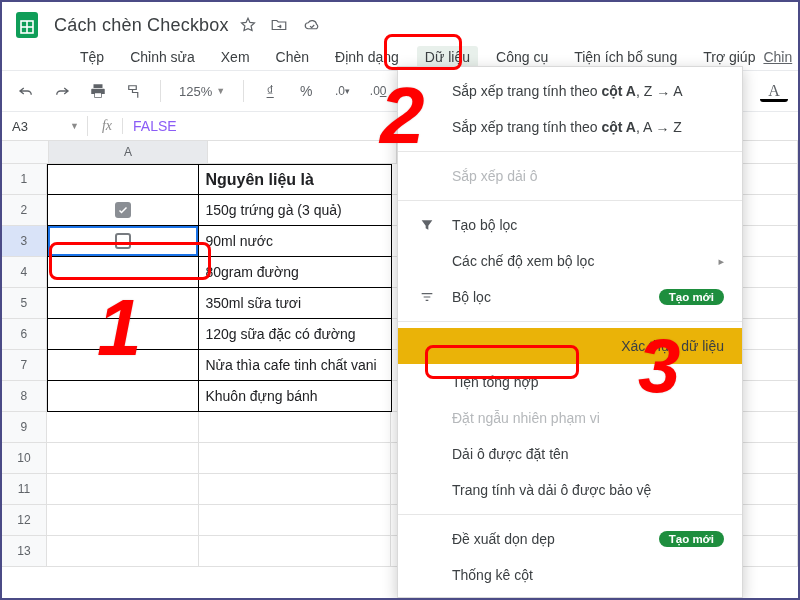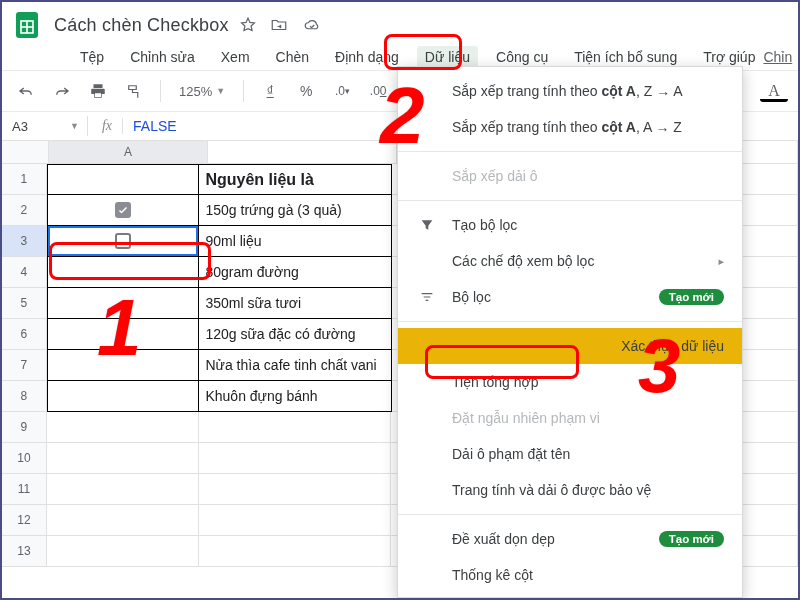--- a/index.html
+++ b/index.html
@@ -146,21 +146,21 @@
     padding: 0 10px 0 14px;
     font-family: Georgia, serif;
   }
   .fx-sep2 {
     width:1px;
     height:16px;
     background:#e0e0e0;
   }
   .fx-val {
     padding-left: 10px;
-    color:#1d4ed8;
+    color:#8b5cf6;
   }
 
   
   .grid {
     position: relative;
     display: flex;
     flex-direction: column;
   }
   .col-headers {
     display: flex;
@@ -467,21 +467,21 @@
           <div class="cell colB-c" style="white-space: nowrap; overflow: hidden;">150g trứng gà (3 quả)</div>
           <div class="cell colC-c"></div>
           <div class="cell colD-c"></div>
         </div>
         <div class="row data r3">
           <div class="row-head">3</div>
           <div class="cell colA-c">
             <span class="checkbox unchecked"></span>
             <div class="sel-outline"></div>
           </div>
-          <div class="cell colB-c" style="white-space: nowrap; overflow: hidden;">90ml liệu</div>
+          <div class="cell colB-c" style="white-space: nowrap; overflow: hidden;">90ml nước</div>
           <div class="cell colC-c"></div>
           <div class="cell colD-c"></div>
         </div>
         <div class="row data r4">
           <div class="row-head">4</div>
           <div class="cell colA-c"></div>
           <div class="cell colB-c" style="white-space: nowrap; overflow: hidden;">80gram đường</div>
           <div class="cell colC-c"></div>
           <div class="cell colD-c"></div>
         </div>
@@ -596,21 +596,21 @@
     <div class="dd-item">
       <span class="spacer"></span>
         <span>Tiện tổng hợp</span>
     </div>
     <div class="dd-item disabled">
       <span class="spacer"></span>
         <span>Đặt ngẫu nhiên phạm vi</span>
     </div>
     <div class="dd-item">
       <span class="spacer"></span>
-        <span>Dải ô phạm đặt tên</span>
+        <span>Dải ô được đặt tên</span>
     </div>
     <div class="dd-item">
       <span class="spacer"></span>
         <span>Trang tính và dải ô được bảo vệ</span>
     </div>
     <div class="dd-sep"></div>
     <div class="dd-item">
       <span class="spacer"></span>
         <span>Đề xuất dọn dẹp</span>
       <span class="dd-badge">Tạo mới</span>

